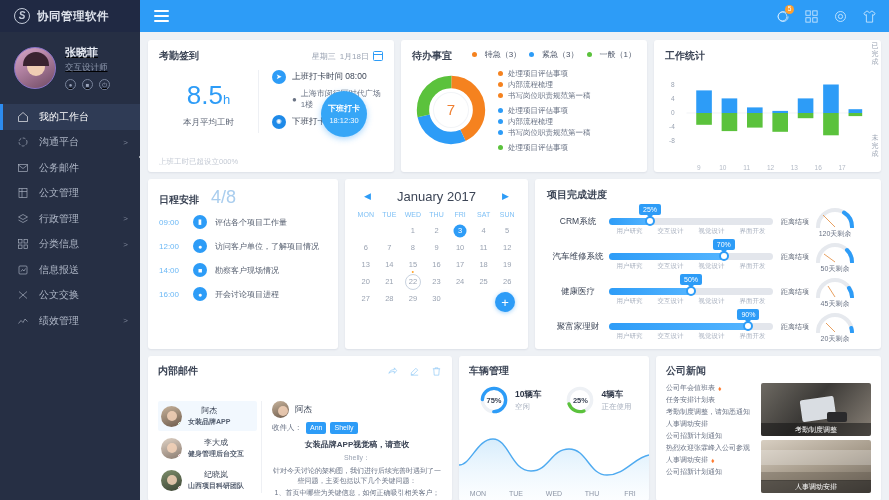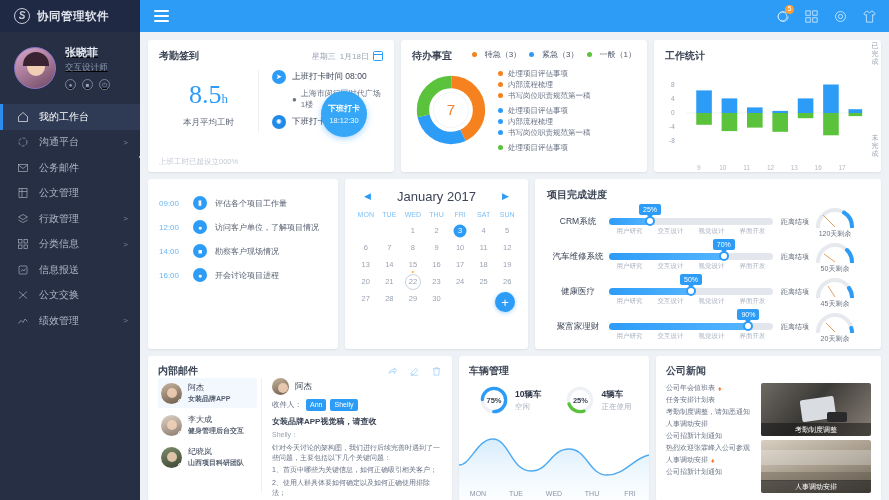--- a/index.html
+++ b/index.html
@@ -104,21 +104,21 @@
   .card-title { font-size:10px; color:#3c4556; font-weight:bold; }
 
   
   .r1 { height:132px; }
   .c-attend { width:246px; padding:9px 11px; position:relative; }
   .attend-head { display:flex; align-items:center; }
   .attend-date { margin-left:auto; font-size:8px; color:#9aa3b2; display:flex; align-items:center; gap:4px;}
   .cal-ico { width:10px; height:10px; border:1px solid #2d9cf7; border-radius:1.5px; position:relative;}
   .cal-ico::before{content:'';position:absolute;top:1.5px;left:0;right:0;height:1px;background:#2d9cf7;}
   .attend-body { display:flex; margin-top:7px; }
-  .attend-left { width:100px; text-align:center; padding-top:12px; border-right:1px solid #eef0f4;font-family:Liberation Serif, serif;}
+  .attend-left { width:100px; text-align:center; padding-top:12px; border-right:1px solid #eef0f4;}
   .big-hours { font-size:26px; color:#2d9cf7; font-weight:300; line-height:1;}
   .big-hours small { font-size:13px; }
   .hours-sub { font-size:8.5px; color:#5a6373; margin-top:9px; }
   .attend-right { flex:1; padding-left:13px; position:relative;}
   .ar-line { display:flex; align-items:center; gap:6px; margin-bottom:4px;}
   .ar-circ {
     width:14px; height:14px; border-radius:50%; background:#2d9cf7; color:#fff;
     display:flex; align-items:center; justify-content:center; font-size:7px; flex-shrink:0;
   }
   .ar-circ.dark { background:#1f8ae8; }
@@ -233,21 +233,21 @@
   .pg-label { font-size:7px; color:#5a6373; white-space:nowrap;}
   .pg-dial { position:relative; width:44px; text-align:center; }
   .pg-days { font-size:7px; color:#6a7385; margin-top:-3px;}
 
   
   .r3 { height:145px; }
   .c-mail { width:304px; padding:8px 10px; display:flex; flex-direction:column; }
   .mail-head { display:flex; align-items:center; }
   .mail-actions { margin-left:auto; display:flex; gap:11px; }
   .mail-actions svg { width:11px; height:11px; stroke:#7fc0f5; fill:none; stroke-width:1.3; cursor:pointer;}
-  .mail-body { display:flex; margin-top:0; flex:1; min-height:0;}
+  .mail-body { display:flex; margin-top:23px; flex:1; min-height:0;text-align:center;}
   .mail-list { width:104px; border-right:1px solid #eef0f4; display:flex; flex-direction:column; gap:2px; padding-right:4px;}
   .mail-ct { display:flex; gap:6px; align-items:center; padding:4px 3px; border-radius:2px; cursor:pointer;}
   .mail-ct.active { background:#f2f8fe; }
   .mc-av { width:21px; height:21px; border-radius:50%; flex-shrink:0; position:relative; overflow:hidden;}
   .mc-av.a1{background:linear-gradient(160deg,#c8b49d,#6d5a4a);}
   .mc-av.a2{background:linear-gradient(160deg,#e0d3c6,#8a7a6e);}
   .mc-av.a3{background:linear-gradient(160deg,#7e8f6c,#3c4434);}
   .mc-av::after{content:'';position:absolute;width:10px;height:10px;border-radius:50%;background:rgba(244,210,184,.85);left:6px;top:5px;}
   .mc-dot { position:absolute; right:0px; bottom:1px; width:4px; height:4px; border-radius:50%; border:1px solid #fff;}
   .mc-dot.g{background:#51c332;} .mc-dot.r{background:#ef4b6b;}
@@ -602,20 +602,26 @@
               <span style="flex:1;text-align:center;font-size:6.5px;color:#b3bac6;">16</span>
               <span style="flex:1;text-align:center;font-size:6.5px;color:#b3bac6;">17</span>
             </div>
           </div>
         </section>
       </div>
 
       <div class="row r2">
 
         <section class="card c-sched">
+          <div class="sched-head">
+            <div class="card-title">日程安排</div>
+            <div class="sched-frac">
+              <span>4</span><span>/8</span>
+            </div>
+          </div>
           <div class="sched-list">
             <div class="sch-row">
               <span class="sch-time">09:00</span>
               <span class="sch-ico">▮</span>
               <span class="sch-txt">评估各个项目工作量</span>
             </div>
             <div class="sch-row">
               <span class="sch-time">12:00</span>
               <span class="sch-ico">●</span>
               <span class="sch-txt">访问客户单位，了解项目情况</span>

